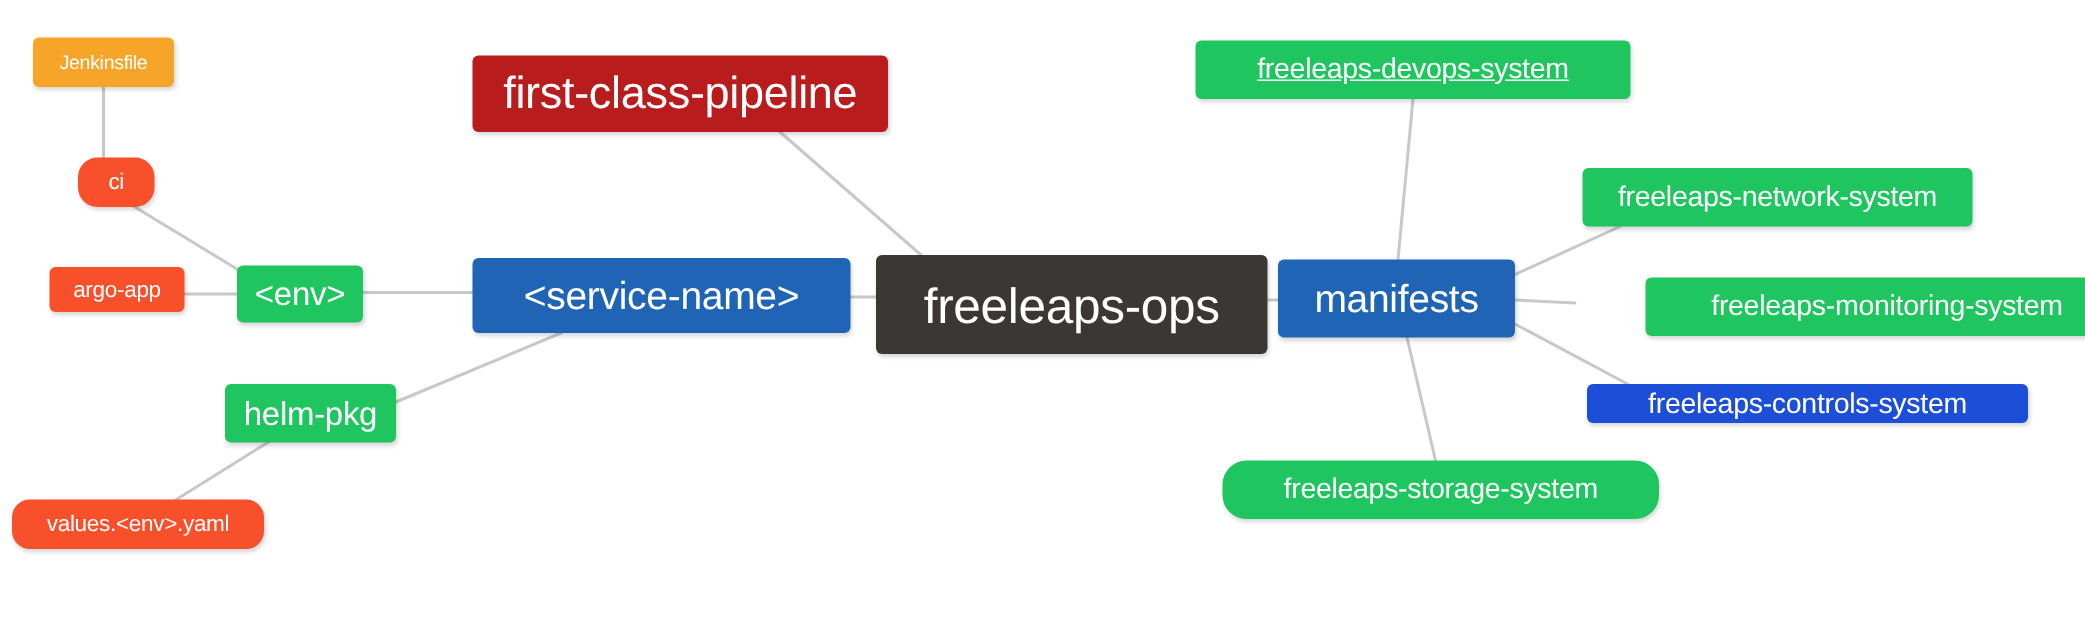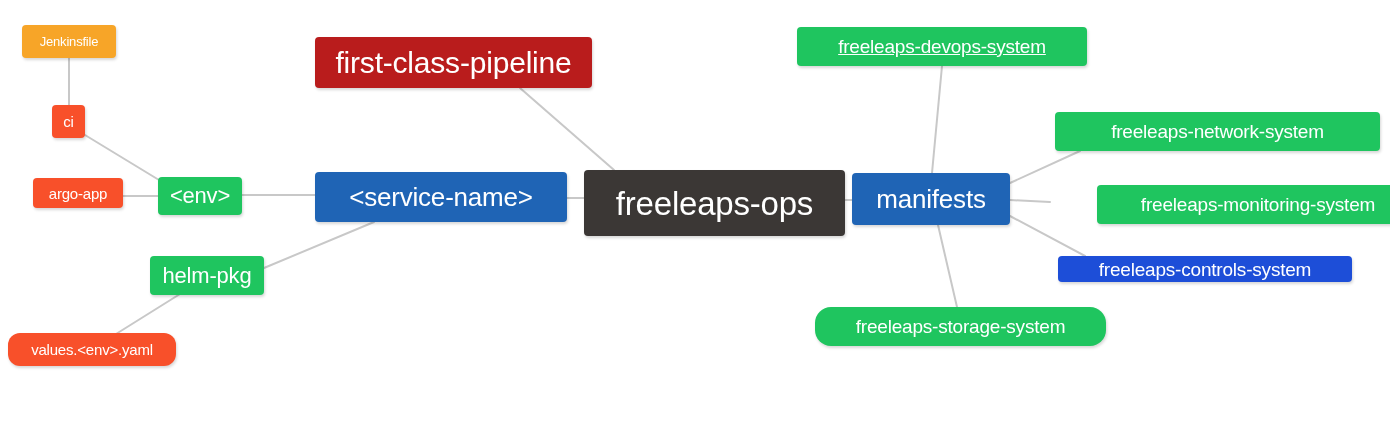--- a/index.html
+++ b/index.html
@@ -61,28 +61,28 @@
       <line x1="567" y1="198" x2="584" y2="198" stroke="#c8c8c8" stroke-width="2" stroke-linecap="round"></line>
       <line x1="845" y1="200" x2="852" y2="200" stroke="#c8c8c8" stroke-width="2" stroke-linecap="round"></line>
       <line x1="932" y1="173" x2="942" y2="66" stroke="#c8c8c8" stroke-width="2" stroke-linecap="round"></line>
       <line x1="1010" y1="183" x2="1080" y2="151" stroke="#c8c8c8" stroke-width="2" stroke-linecap="round"></line>
       <line x1="1010" y1="200" x2="1050" y2="202" stroke="#c8c8c8" stroke-width="2" stroke-linecap="round"></line>
       <line x1="1010" y1="216" x2="1085" y2="256" stroke="#c8c8c8" stroke-width="2" stroke-linecap="round"></line>
       <line x1="938" y1="225" x2="957" y2="307" stroke="#c8c8c8" stroke-width="2" stroke-linecap="round"></line>
     </svg>
   <div id="node-layer">
       <div class="node sz-tiny" style="left: 22px; top: 25px; width: 94px; height: 33px; background: rgb(247, 165, 40);">Jenkinsfile</div>
-      <div class="node sz-xs" style="left: 52px; top: 105px; width: 33px; height: 33px; background: rgb(248, 80, 42);">ci</div>
+      <div class="node sz-xs" style="left: 52px; top: 105px; width: 51px; height: 33px; background: rgb(248, 80, 42); border-radius: 13px;">ci</div>
       <div class="node sz-xs" style="left: 33px; top: 178px; width: 90px; height: 30px; background: rgb(248, 80, 42);">argo-app</div>
       <div class="node sz-md" style="left: 158px; top: 177px; width: 84px; height: 38px; background: rgb(31, 197, 95);">&lt;env&gt;</div>
       <div class="node sz-md" style="left: 150px; top: 256px; width: 114px; height: 39px; background: rgb(31, 197, 95);">helm-pkg</div>
       <div class="node sz-xs" style="left: 8px; top: 333px; width: 168px; height: 33px; background: rgb(248, 80, 42); border-radius: 12px;">values.&lt;env&gt;.yaml</div>
       <div class="node sz-xl" style="left: 315px; top: 37px; width: 277px; height: 51px; background: #b91c1c;">first-class-pipeline</div>
       <div class="node sz-lg" style="left: 315px; top: 172px; width: 252px; height: 50px; background: rgb(31, 100, 181);">&lt;service-name&gt;</div>
       <div class="node sz-root" style="left: 584px; top: 170px; width: 261px; height: 66px; background: rgb(59, 55, 53);">freeleaps-ops</div>
       <div class="node sz-lg" style="left: 852px; top: 173px; width: 158px; height: 52px; background: rgb(31, 100, 181);">manifests</div>
       <div class="node sz-sm" style="left: 797px; top: 27px; width: 290px; height: 39px; background: rgb(31, 197, 95); text-decoration: underline;">freeleaps-devops-system</div>
-      <div class="node sz-sm" style="left: 1055px; top: 112px; width: 325px; height: 39px; background: rgb(31, 197, 95); text-align: center;">freeleaps-network-system</div>
+      <div class="node sz-sm" style="left: 1055px; top: 112px; width: 260px; height: 39px; background: rgb(31, 197, 95); text-align: center;">freeleaps-network-system</div>
       <div class="node sz-sm" style="left: 1050px; top: 185px; width: 322px; height: 39px; background: rgb(31, 197, 95); margin-left: 47px;">freeleaps-monitoring-system</div>
       <div class="node sz-sm" style="left: 1058px; top: 256px; width: 294px; height: 26px; background: #1d4ed8;">freeleaps-controls-system</div>
       <div class="node sz-sm" style="left: 815px; top: 307px; width: 291px; height: 39px; background: rgb(31, 197, 95); border-radius: 16px;">freeleaps-storage-system</div>
     </div>
 </div>
 
 </body></html>

